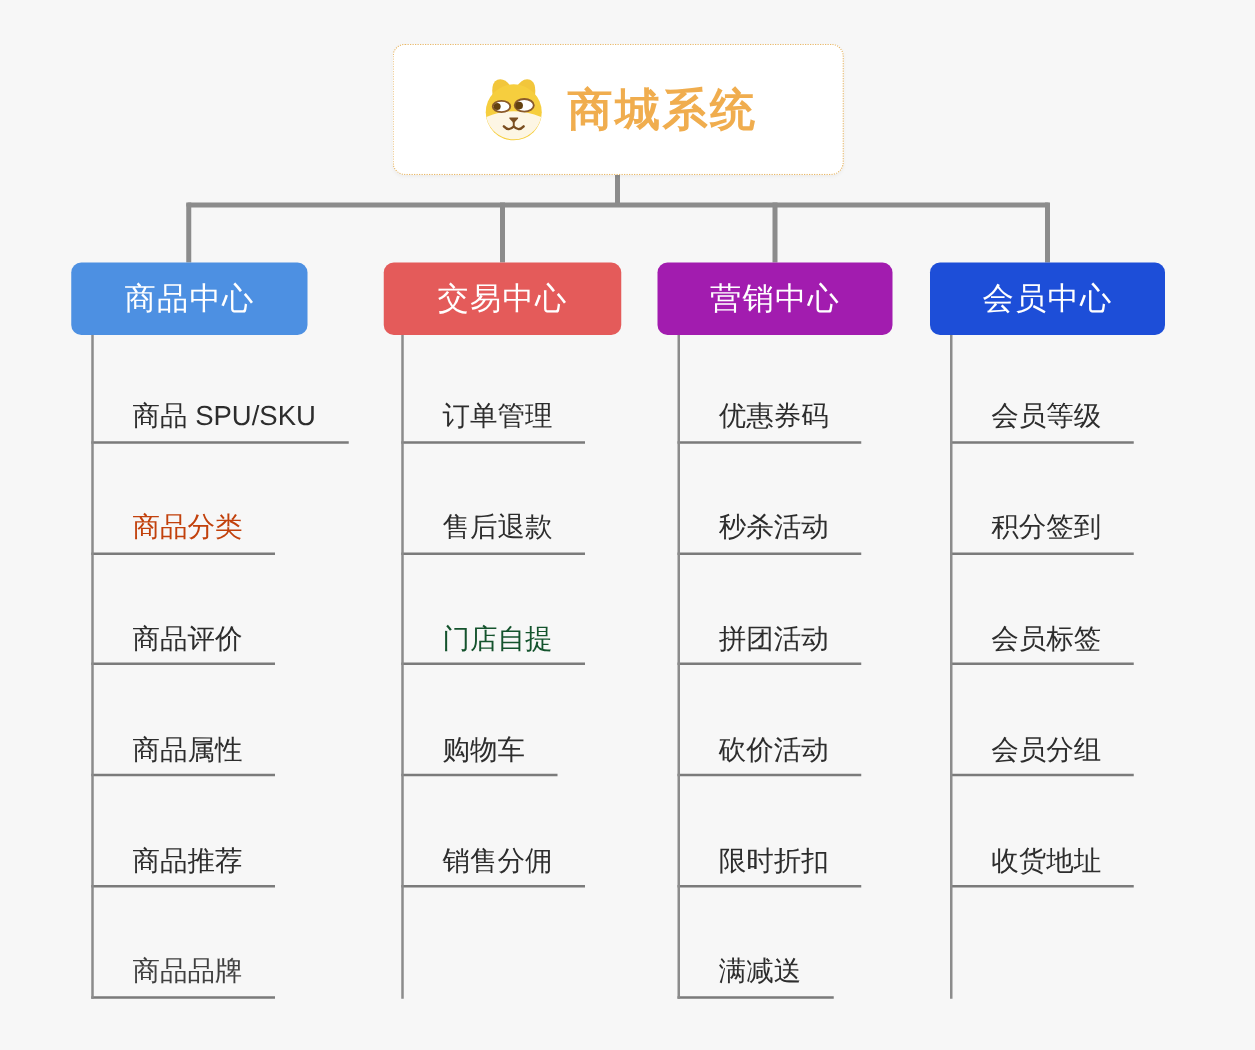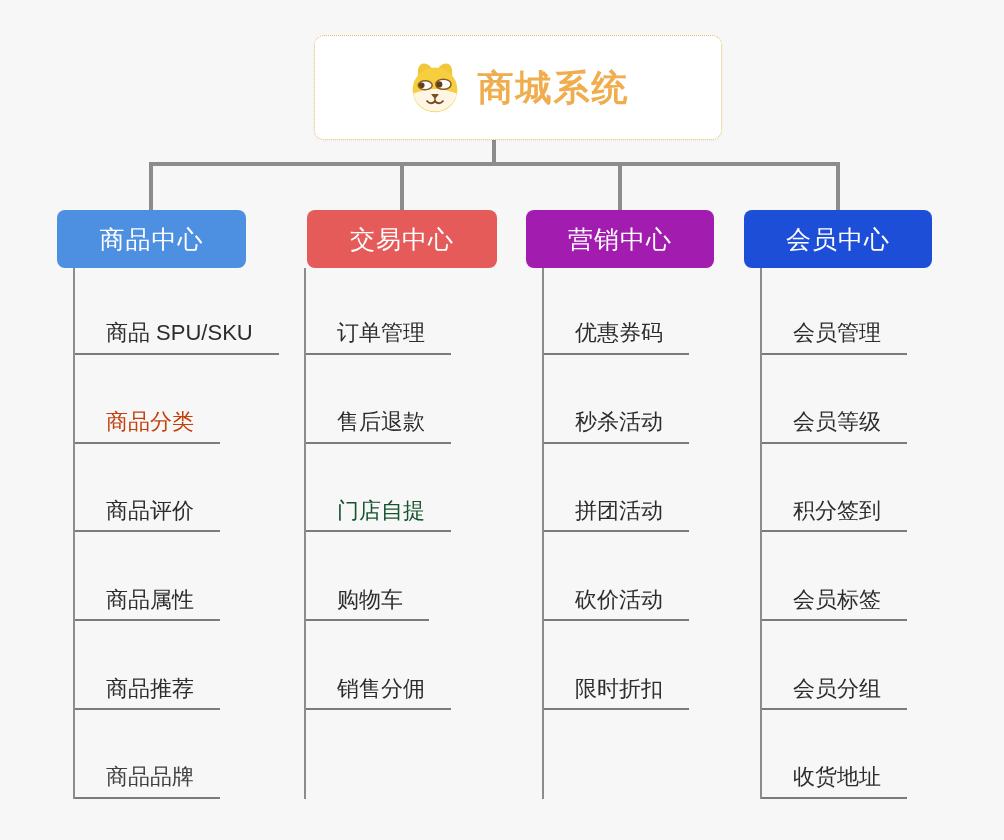--- a/index.html
+++ b/index.html
@@ -8,21 +8,21 @@
     font-family:"Liberation Sans","DejaVu Sans",sans-serif;
   }
   .canvas{
     position:relative;
     width:1004px;height:840px;
     background:#f7f7f7;
     overflow:hidden;
   }
   
   .root{
-    position:absolute;left:314px;top:35px;width:408px;height:105px;
+    position:absolute;left:314px;top:35px;width:361px;height:105px;
     background:#ffffff;
     border:1px dotted #e8b868;
     border-radius:10px;
     box-sizing:border-box;
     display:flex;align-items:center;justify-content:center;gap:15px;
     box-shadow:0 1px 3px rgba(0,0,0,0.04);
   }
   .root-title{
     font-size:36px;
     font-weight:600;
@@ -47,21 +47,21 @@
     color:#ffffff;
   }
   .branch-label{font-size:25px;font-weight:500;letter-spacing:1px;line-height:1;}
   .branch-0{left:57px;width:189px;}
   .branch-1{left:307px;width:190px;}
   .branch-2{left:526px;width:188px;}
   .branch-3{left:744px;width:188px;}
   
   .col{position:absolute;top:266px;}
   .col-0{left:73px;}
-  .col-1{left:304px;}
+  .col-1{left:321px;}
   .col-2{left:542px;}
   .col-3{left:760px;}
   .trunk{position:absolute;left:0;top:2px;width:2px;height:531px;}
   .leaf{
     height:88.8px;
     display:flex;align-items:flex-end;
   }
   .leaf-label{
     display:inline-block;
     white-space:nowrap;
@@ -164,28 +164,28 @@
       </div>
     <div class="leaf">
         <span class="leaf-label" style="color: rgb(45, 45, 45);">拼团活动</span>
       </div>
     <div class="leaf">
         <span class="leaf-label" style="color: rgb(45, 45, 45);">砍价活动</span>
       </div>
     <div class="leaf">
         <span class="leaf-label" style="color: rgb(45, 45, 45);">限时折扣</span>
       </div>
+    <div class="leaf">
+        <span class="leaf-label" style="color: rgb(45, 45, 45);">满减送</span>
+      </div>
   </div>
 
   <div class="col col-3">
     <div class="trunk" style="background-color: rgb(140, 140, 140);"></div>
     <div class="leaf">
-        <span class="leaf-label" style="color: rgb(45, 45, 45);">会员管理</span>
-      </div>
-    <div class="leaf">
         <span class="leaf-label" style="color: rgb(45, 45, 45);">会员等级</span>
       </div>
     <div class="leaf">
         <span class="leaf-label" style="color: rgb(45, 45, 45);">积分签到</span>
       </div>
     <div class="leaf">
         <span class="leaf-label" style="color: rgb(45, 45, 45);">会员标签</span>
       </div>
     <div class="leaf">
         <span class="leaf-label" style="color: rgb(45, 45, 45);">会员分组</span>

